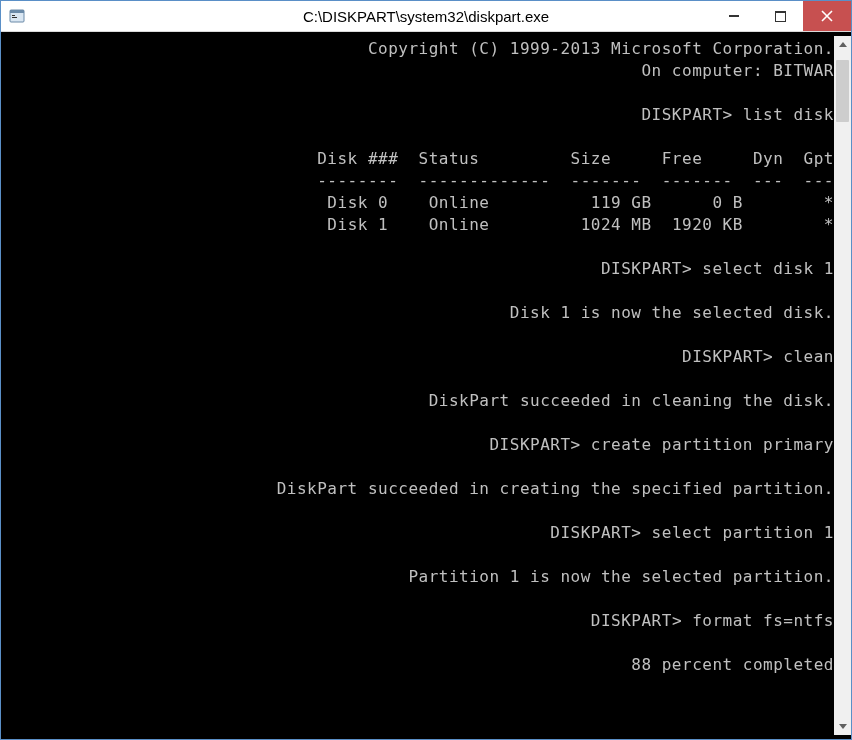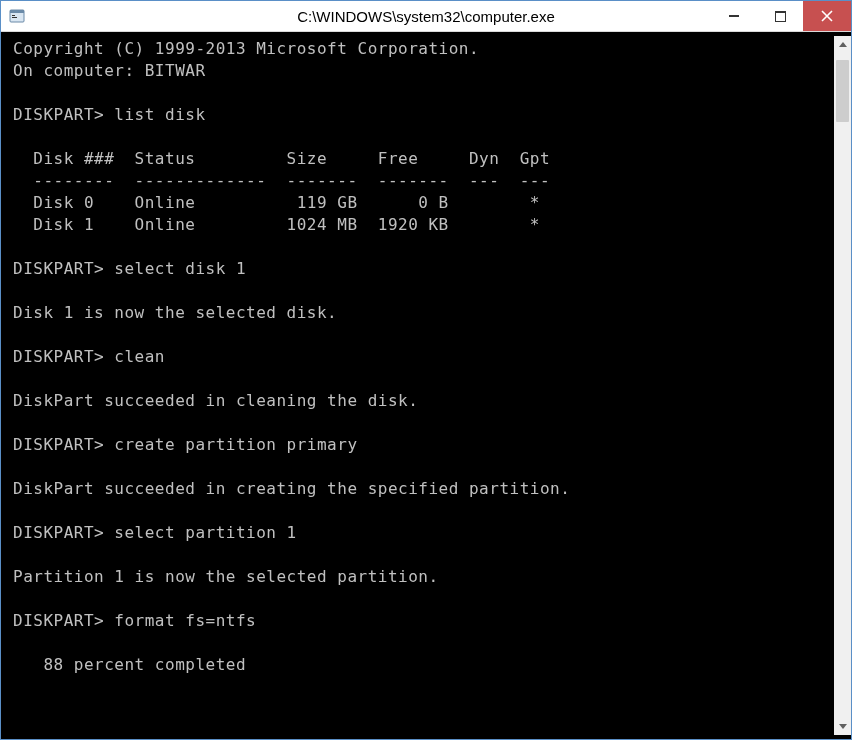--- a/index.html
+++ b/index.html
@@ -78,20 +78,21 @@
     flex: 1;
     background: #000;
     color: #c0c0c0;
     font-family: "Lucida Console", Consolas, monospace;
     font-size: 16px;
     line-height: 22px;
     white-space: pre;
     padding: 2px 0 0 8px;
     overflow: hidden;
     letter-spacing: 0.5px;
+    text-align: right;
   }
   .scrollbar {
     width: 17px;
     background: #f0f0f0;
     position: relative;
   }
   .scroll-up, .scroll-down {
     position: absolute;
     left: 0; right: 0;
     height: 17px;
@@ -125,21 +126,21 @@
 <div class="window">
   <div class="titlebar">
     <div class="app-icon">
       <svg width="16" height="16" viewBox="0 0 16 16">
         <rect x="1" y="2" width="14" height="12" rx="1" fill="#d9e6f2" stroke="#6a8aa8" stroke-width="1"></rect>
         <rect x="1" y="2" width="14" height="3" fill="#6a8aa8"></rect>
         <rect x="3" y="7" width="3" height="1" fill="#333"></rect>
         <rect x="3" y="9" width="5" height="1" fill="#333"></rect>
       </svg>
     </div>
-    <div class="title-text">C:\WINDOWS\system32\computer.exe</div>
+    <div class="title-text">C:\DISKPART\system32\diskpart.exe</div>
     <div class="win-controls">
       <div class="win-btn">
         <svg width="10" height="10" viewBox="0 0 10 10">
             <rect x="0" y="4" width="10" height="2" fill="#333"></rect>
           </svg>
       </div>
       <div class="win-btn">
         <svg width="11" height="11" viewBox="0 0 11 11">
             <rect x="0.5" y="0.5" width="10" height="10" fill="none" stroke="#333" stroke-width="1"></rect>
             <rect x="0" y="0" width="11" height="2" fill="#333"></rect>

